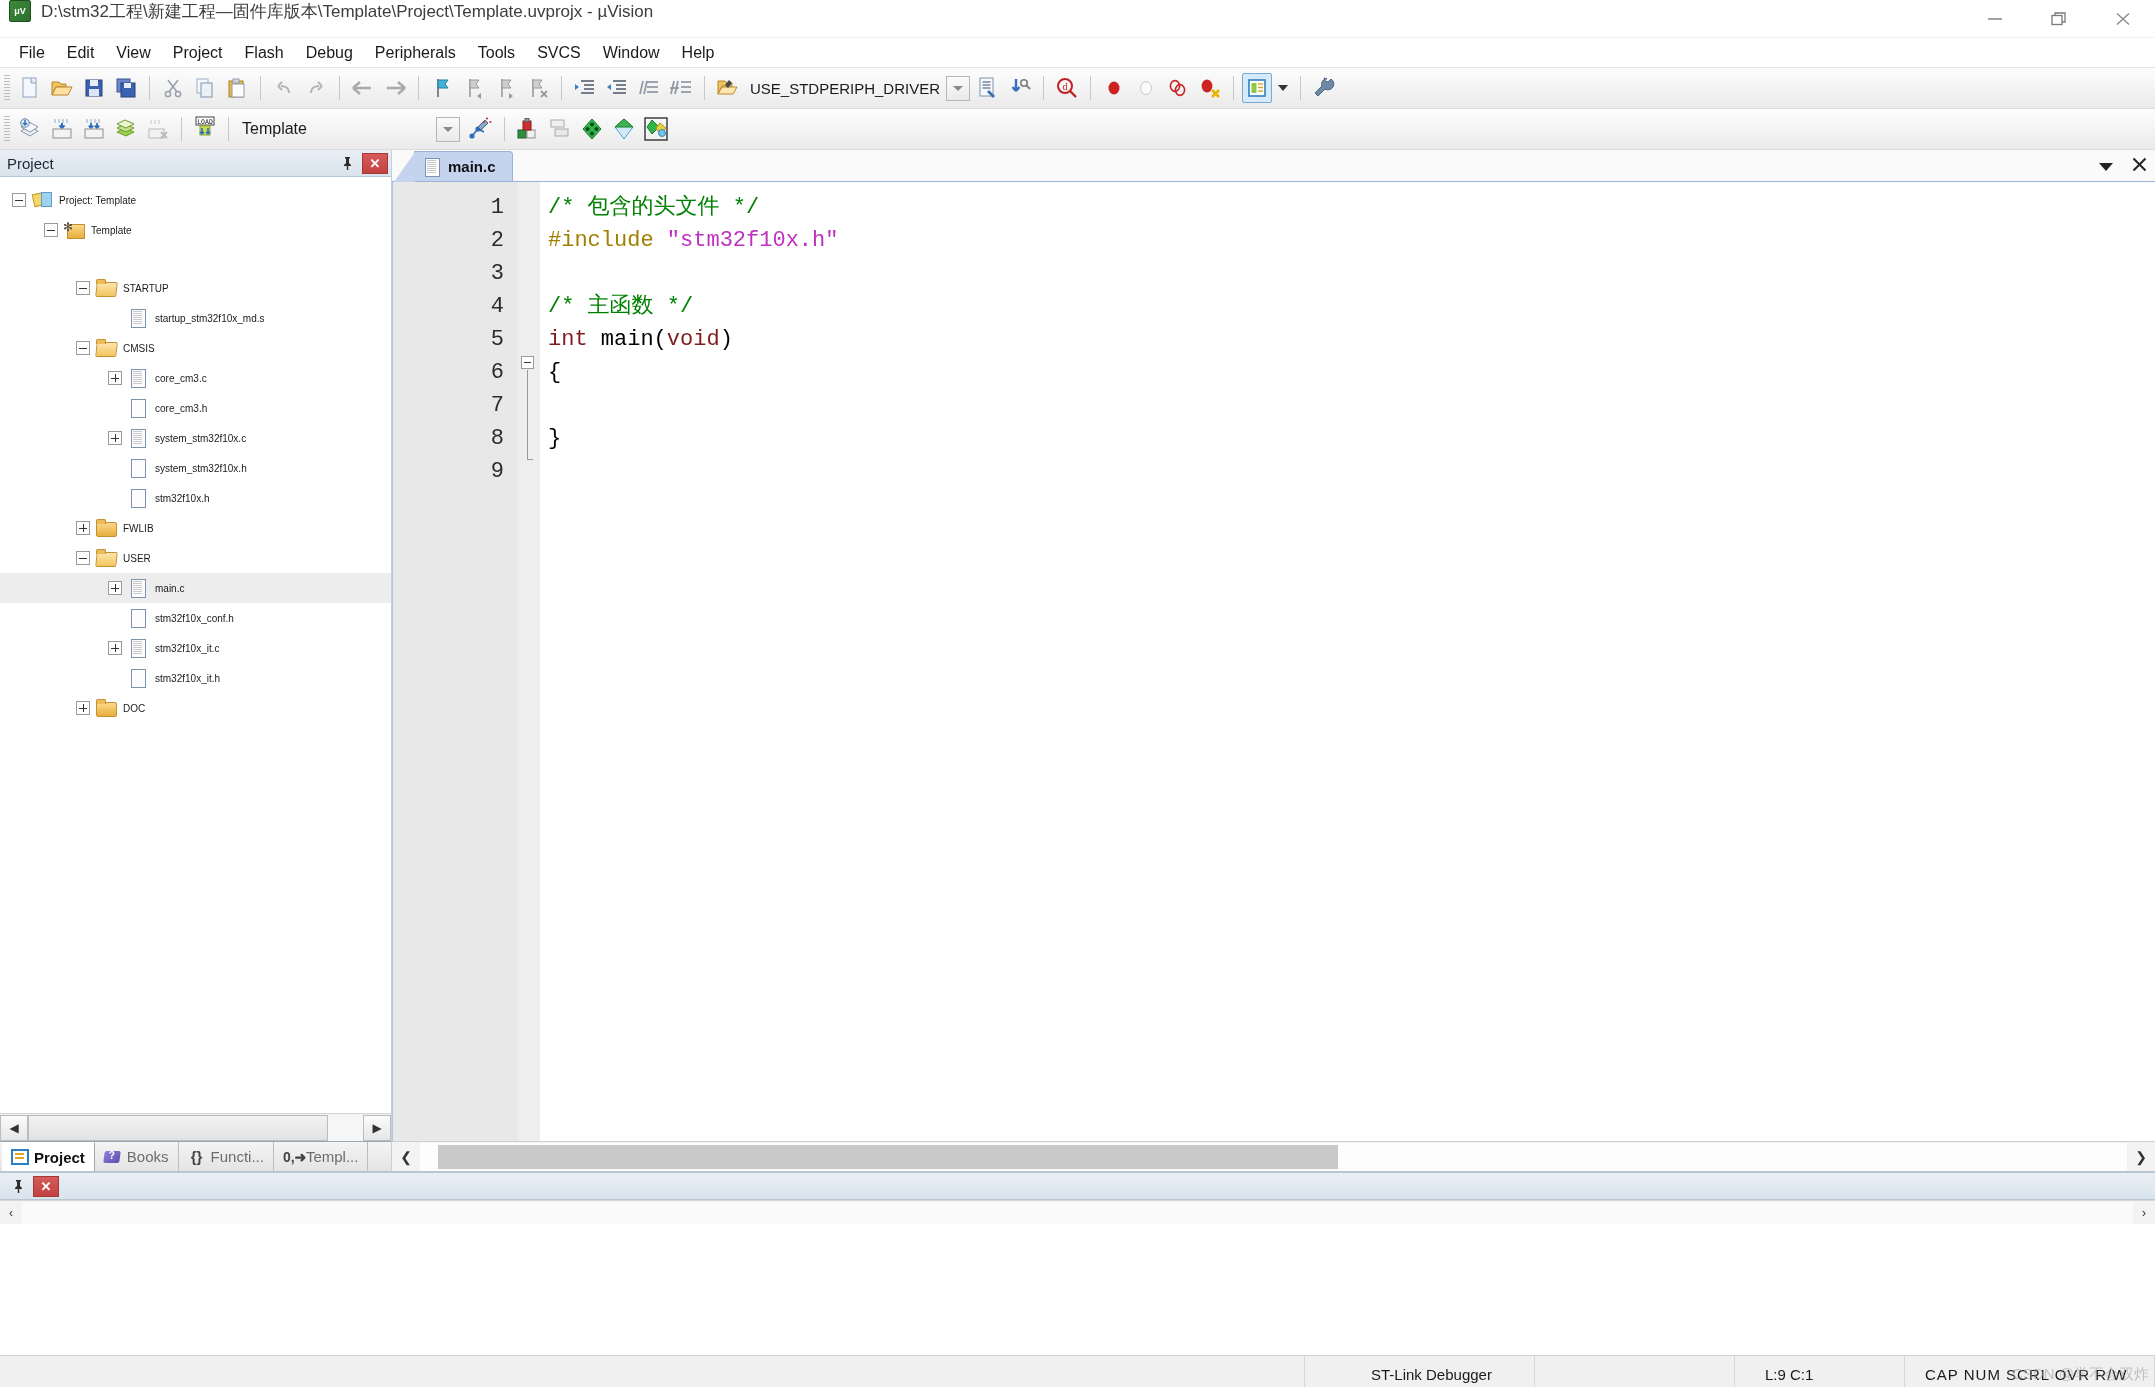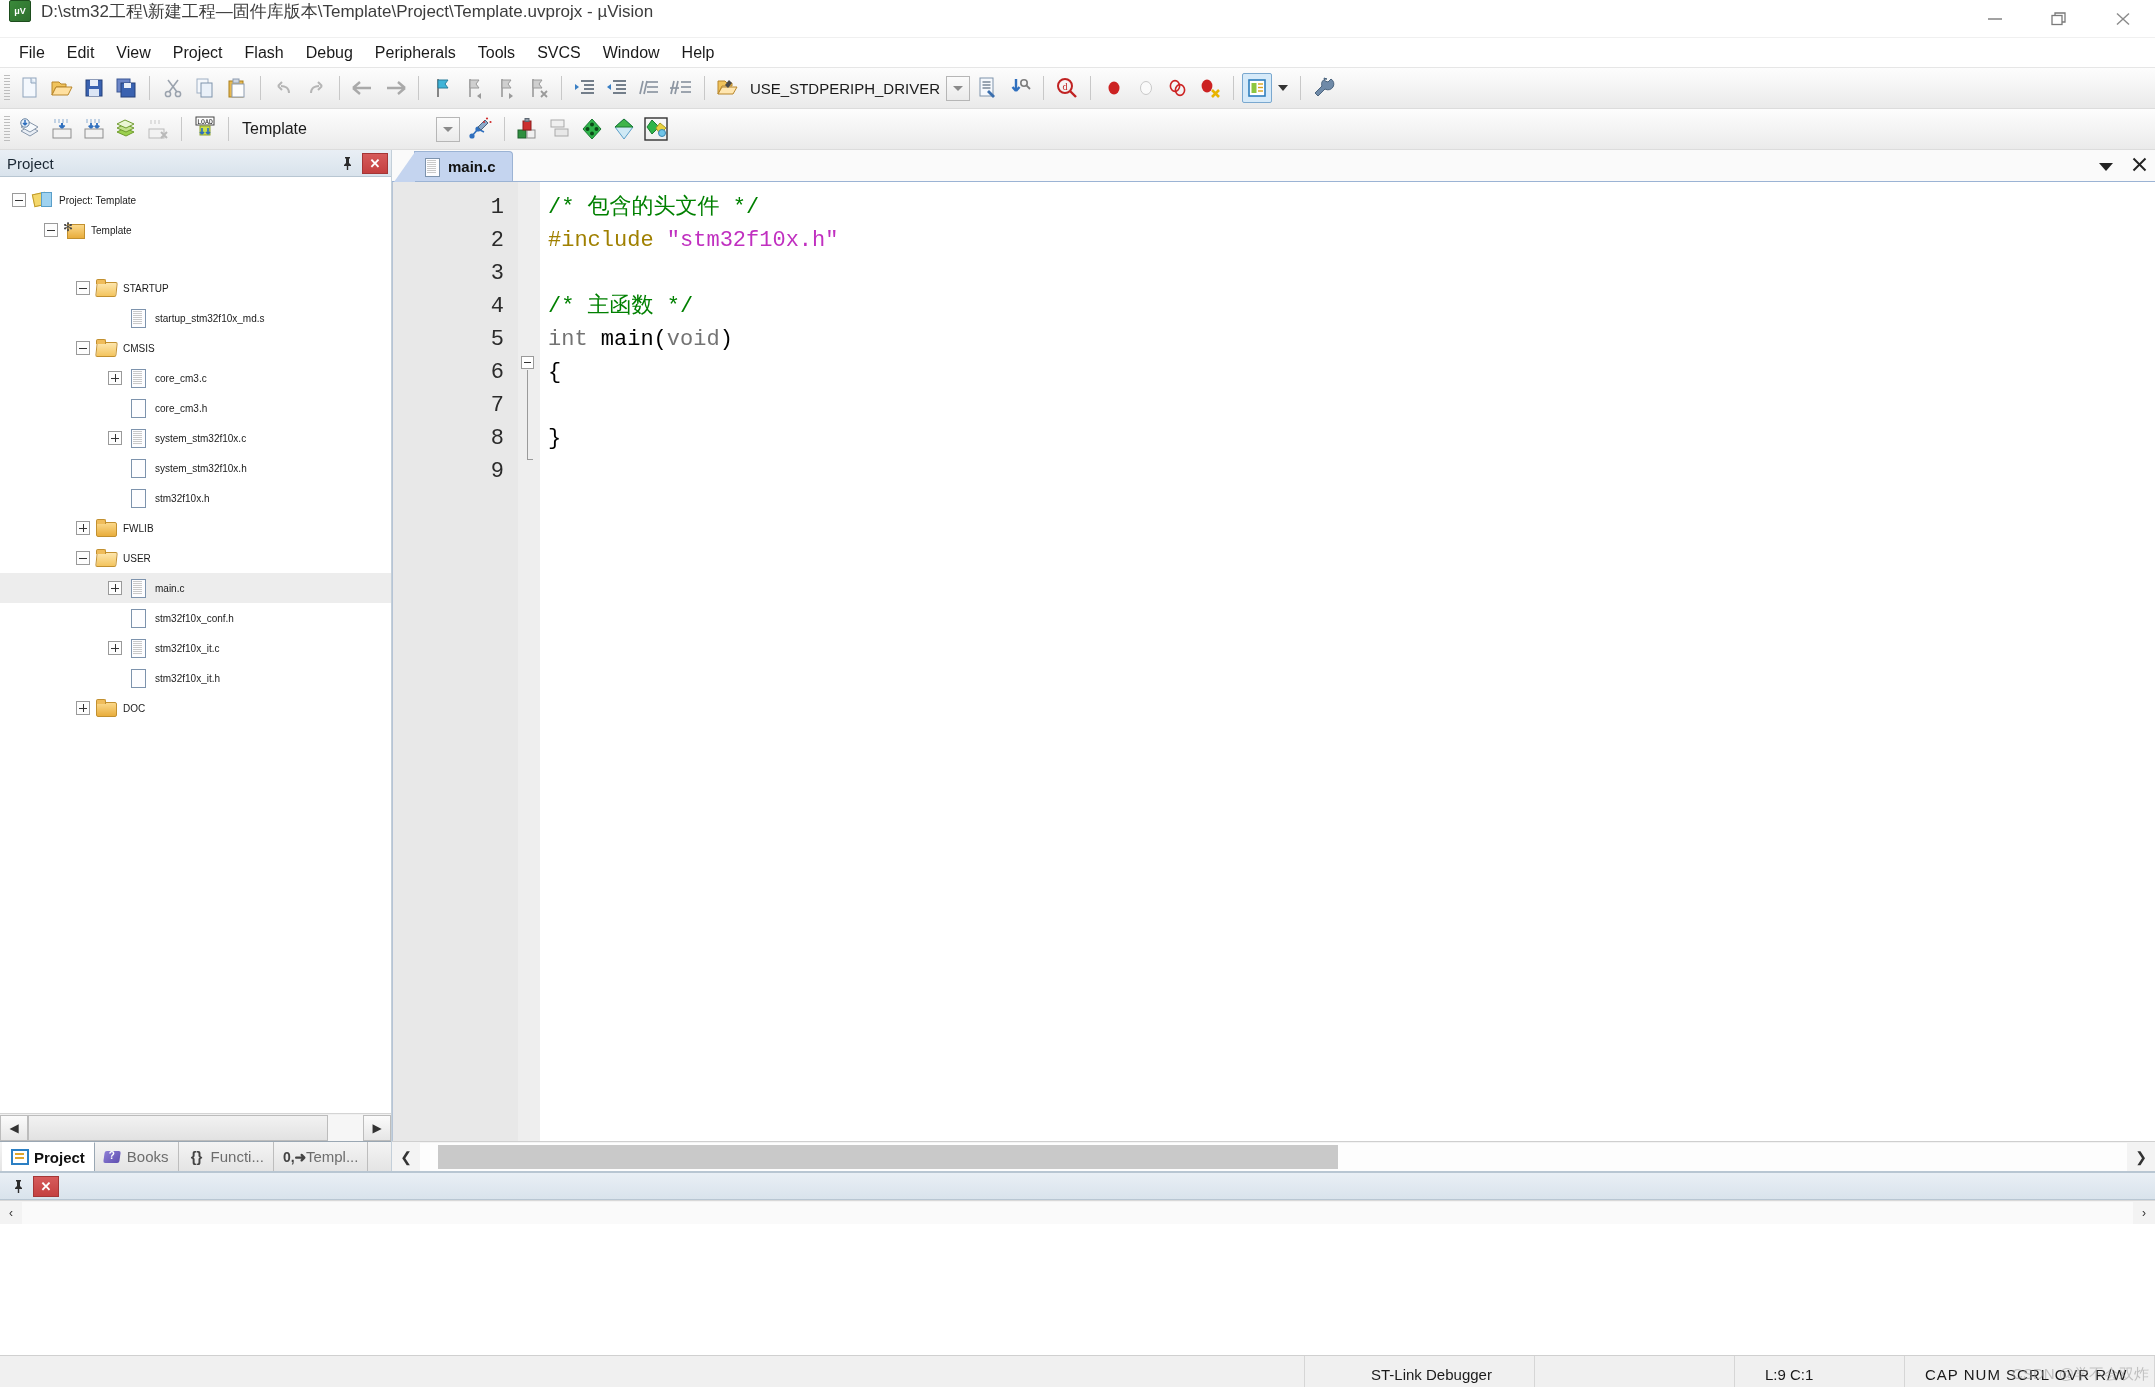--- a/index.html
+++ b/index.html
@@ -408,21 +408,21 @@
     font-family: "Liberation Mono", "DejaVu Sans Mono", monospace;
     font-size: 22px;
     line-height: 33px;
     white-space: pre;
     color: #000;
   }
   .cline { height: 33px; }
   .c-comment { color: #008000; }
   .c-pre { color: #a08000; }
   .c-str { color: #c030c0; }
-  .c-kw { color: #737373; }
+  .c-kw { color: #7f1d1d; }
   .c-plain { color: #000; }
 
   .ed-hscroll {
     height: 30px;
     background: #f3f3f3;
     border-top: 1px solid #cfcfcf;
     display: flex; align-items: center;
   }
   .edhs-arrow {
     width: 28px; height: 28px;

